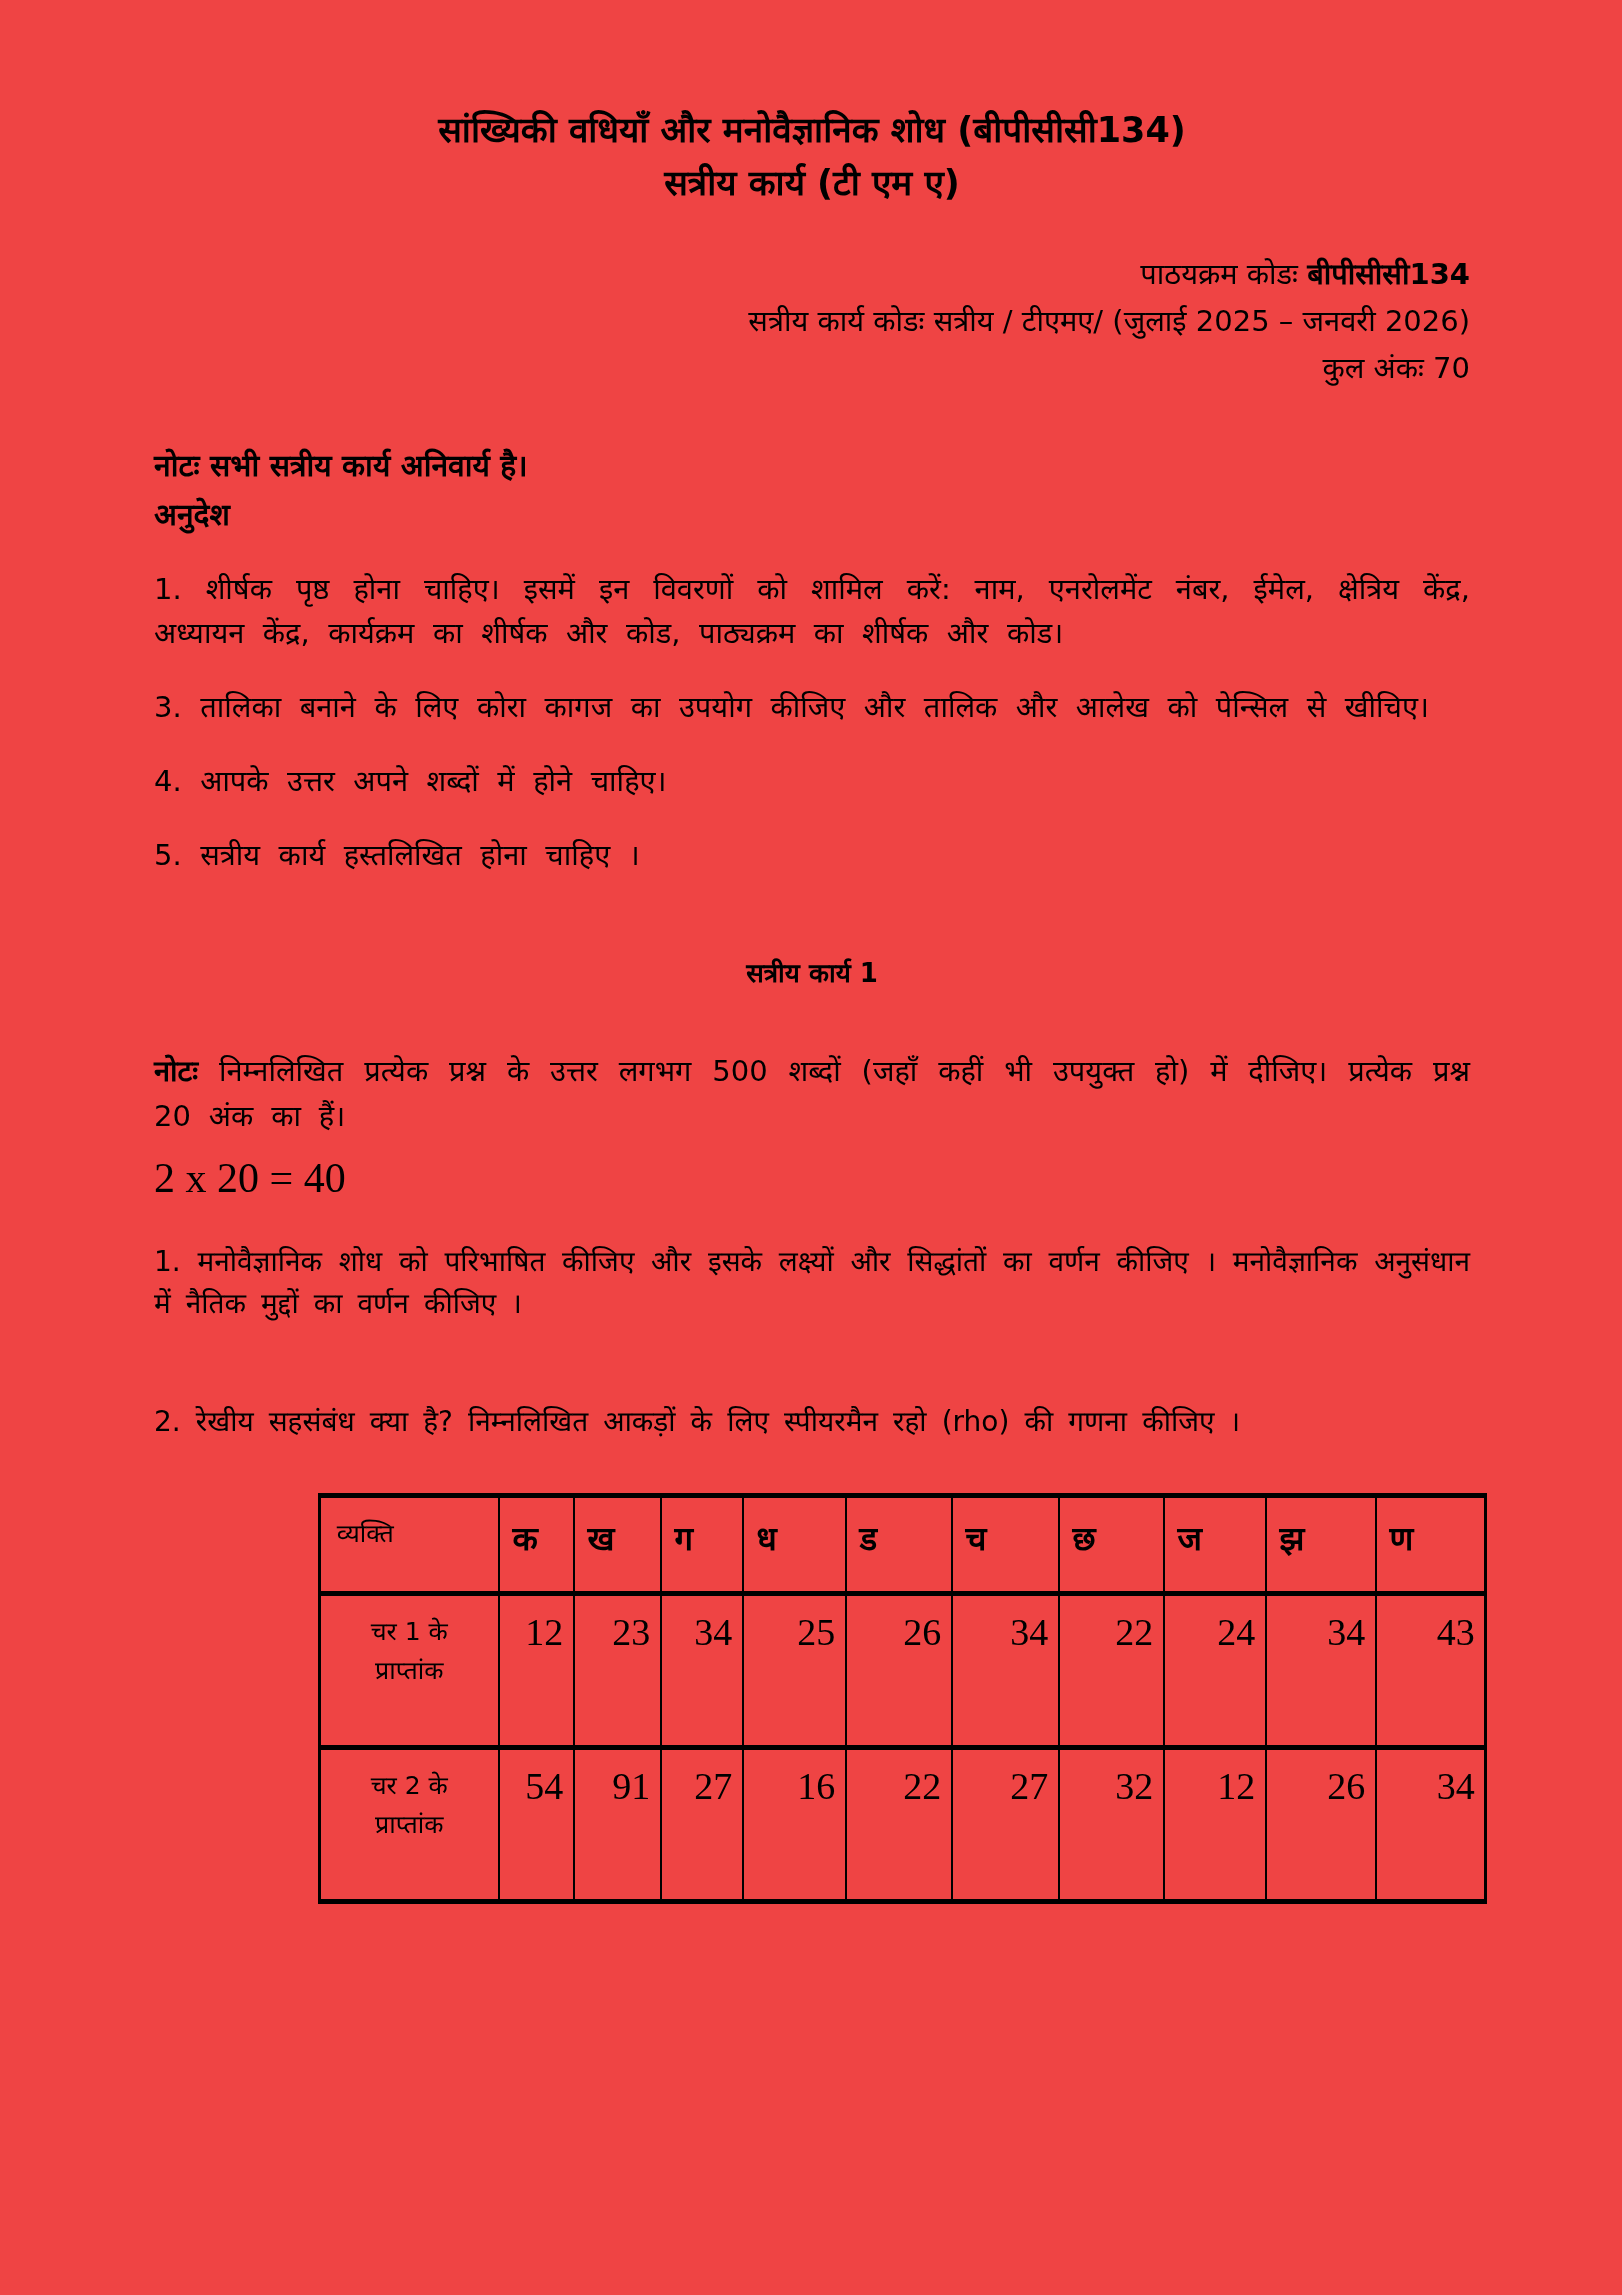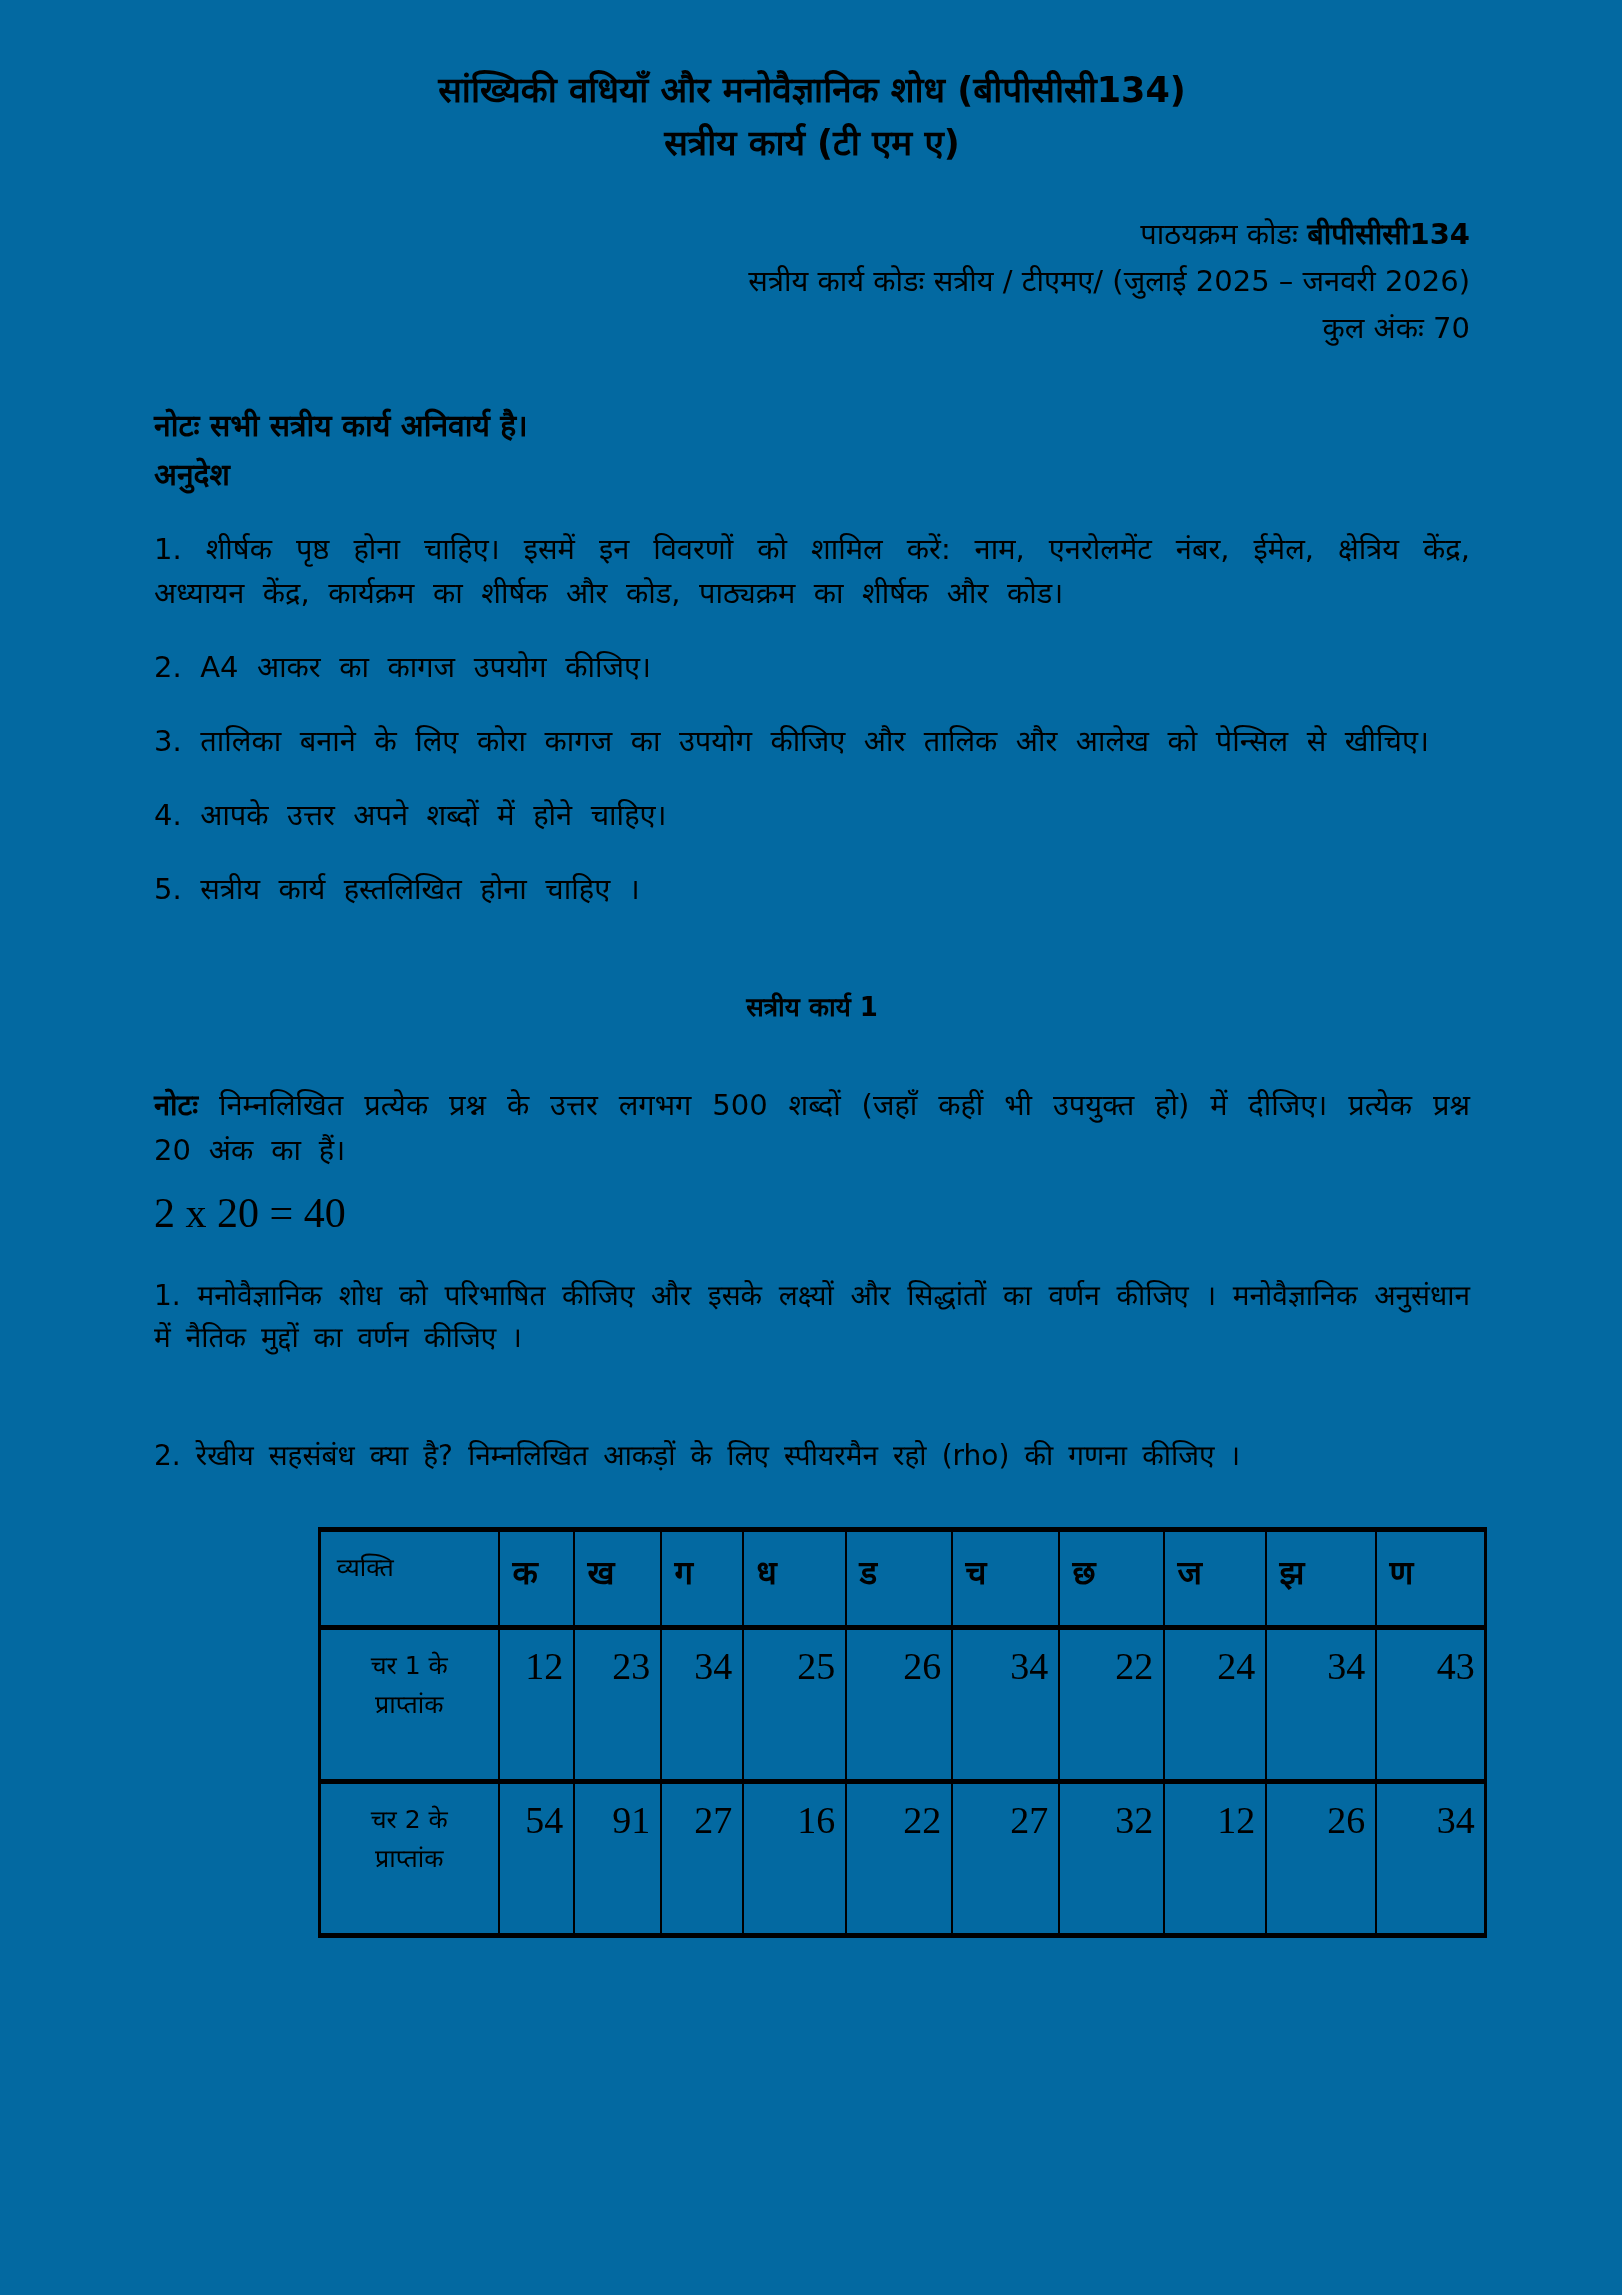--- a/index.html
+++ b/index.html
@@ -1,24 +1,24 @@
 <!DOCTYPE html>
 <html lang="hi" style="font-size:10.5px"><head>
 <meta charset="utf-8">
 <style>
   html, body { margin: 0; padding: 0; background: #ffffff; }
   .page {
     position: relative;
     width: 1622px;
     height: 2295px;
-    background: #0369a1;
+    background: #ef4444;
     color: #000000;
     font-family: "DejaVu Sans", "Liberation Sans", sans-serif;
     box-sizing: border-box;
-    padding: 64px 152px 0 154px;
+    padding: 104px 152px 0 154px;
     overflow: hidden;
   }
   .doc-title {
     text-align: center;
     font-weight: bold;
     font-size: 35px;
     line-height: 1.5;
   }
   .course-block {
     text-align: right;
@@ -132,21 +132,20 @@
   <div class="course-block">
     <div class="course-line"><span>पाठयक्रम कोडः</span> <b>बीपीसीसी134</b></div>
     <div class="course-line">सत्रीय कार्य कोडः सत्रीय / टीएमए/ (जुलाई 2025 – जनवरी 2026)</div>
     <div class="course-line">कुल अंकः 70</div>
   </div>
 
   <div class="general-note">नोटः सभी सत्रीय कार्य अनिवार्य है।</div>
   <div class="instructions-heading">अनुदेश</div>
 
   <div class="instruction">1. शीर्षक पृष्ठ होना चाहिए। इसमें इन विवरणों को शामिल करें: नाम, एनरोलमेंट नंबर, ईमेल, क्षेत्रिय केंद्र, अध्यायन केंद्र, कार्यक्रम का शीर्षक और कोड, पाठ्यक्रम का शीर्षक और कोड।</div>
-  <div class="instruction">2. A4 आकर का कागज उपयोग कीजिए।</div>
   <div class="instruction">3. तालिका बनाने के लिए कोरा कागज का उपयोग कीजिए और तालिक और आलेख को पेन्सिल से खीचिए।</div>
   <div class="instruction">4. आपके उत्तर अपने शब्दों में होने चाहिए।</div>
   <div class="instruction">5. सत्रीय कार्य हस्तलिखित होना चाहिए ।</div>
 
   <div class="a1-heading">सत्रीय कार्य 1</div>
 
   <div class="a1-note"><b>नोटः</b> <span>निम्नलिखित प्रत्येक प्रश्न के उत्तर लगभग 500 शब्दों (जहाँ कहीं भी उपयुक्त हो) में दीजिए। प्रत्येक प्रश्न 20 अंक का हैं।</span></div>
 
   <div class="marks-formula">2 x 20 = 40</div>
 

